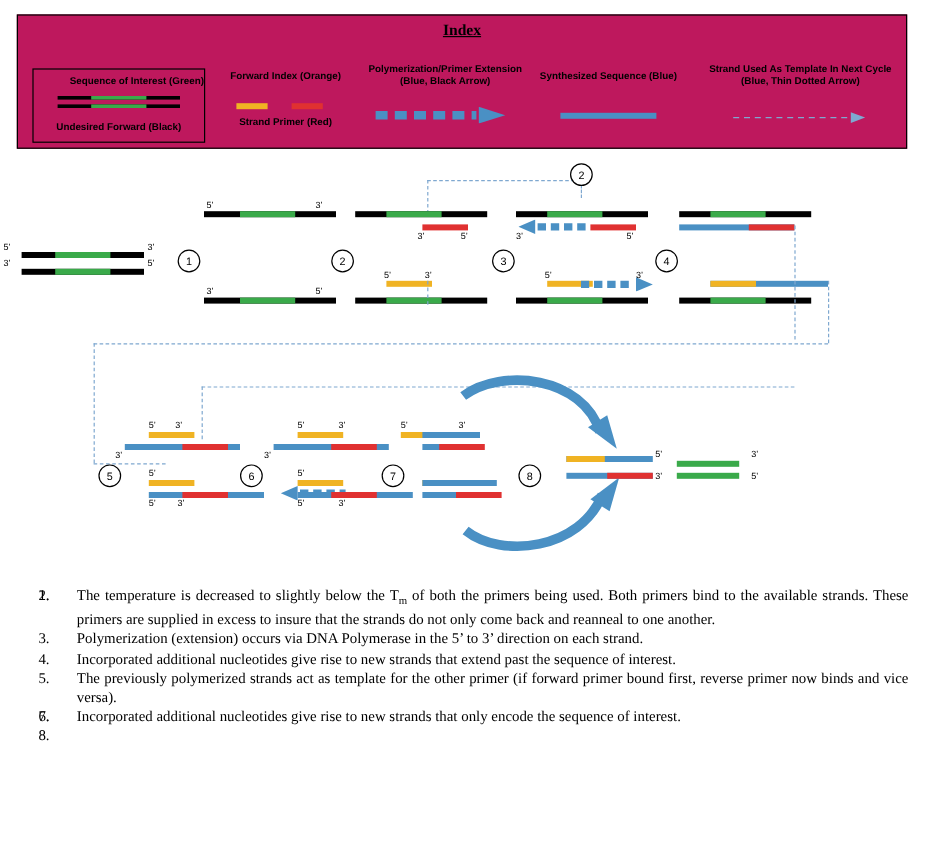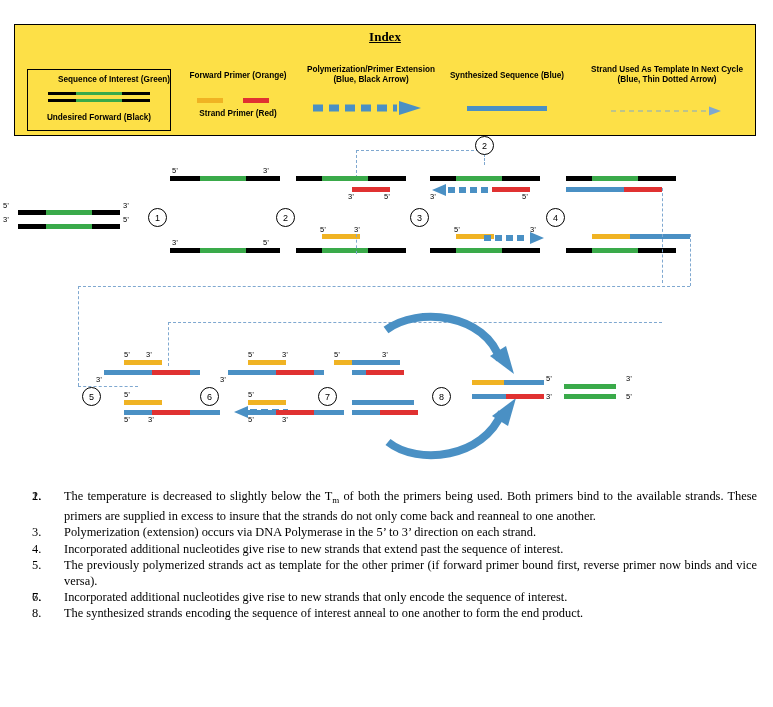--- a/index.html
+++ b/index.html
@@ -5,22 +5,22 @@
   html,body{margin:0;padding:0;}
   body{
     width:773px;height:707px;
     background:#ffffff;
     font-family:"Liberation Serif", serif;
     position:relative;
     overflow:hidden;
   }
   
   #index-box{
-    position:absolute;left:14px;top:24px;width:740px;height:110px;
-    border:1px solid #000;background:#fde047;
+    position:absolute;left:14px;top:12px;width:740px;height:110px;
+    border:1px solid #000;background:#be185d;
   }
   #index-title{
     position:absolute;left:0;top:4px;width:100%;
     text-align:center;font-weight:bold;font-size:13px;
     text-decoration:underline;
     font-family:"Liberation Serif", serif;
   }
   .legend-cell{
     position:absolute;
     font-family:"Liberation Sans", sans-serif;
@@ -79,21 +79,21 @@
 
     <div class="mini-strand" style="left:20px;top:22px;width:102px;height:11px;">
       <div style="position:absolute;left:0;top:0;width:102px;height:3px;background:#000;"></div>
       <div style="position:absolute;left:28px;top:0;width:46px;height:3px;background:#3aaa4a;"></div>
       <div style="position:absolute;left:0;top:7px;width:102px;height:3px;background:#000;"></div>
       <div style="position:absolute;left:28px;top:7px;width:46px;height:3px;background:#3aaa4a;"></div>
     </div>
     <div class="legend-cell" style="left:0;top:43px;width:142px;">Undesired Forward (Black)</div>
   </div>
 
-  <div class="legend-cell" style="left:164px;top:46px;width:118px;">Forward Primer (Orange)</div>
+  <div class="legend-cell" style="left:164px;top:46px;width:118px;">Forward Index (Orange)</div>
   <div style="position:absolute;left:182px;top:73px;width:26px;height:5px;background:#f0b323;"></div>
   <div style="position:absolute;left:228px;top:73px;width:26px;height:5px;background:#e03131;"></div>
   <div class="legend-cell" style="left:164px;top:84px;width:118px;">Strand Primer (Red)</div>
 
   <div class="legend-cell" style="left:286px;top:40px;width:140px;">Polymerization/Primer Extension (Blue, Black Arrow)</div>
   <div style="position:absolute;left:296px;top:76px;">
     <svg width="120" height="14" viewBox="0 0 120 14">
       <line x1="2" y1="7" x2="86" y2="7" stroke="#4a90c4" stroke-width="7" stroke-dasharray="10,6"></line>
       <polygon points="88,0 110,7 88,14" fill="#4a90c4"></polygon>
     </svg>
@@ -318,16 +318,15 @@
     </li>
     <li>
       <span class="num">6.</span>
     </li>
     <li>
       <span class="num">7.</span>
       <span>Incorporated additional nucleotides give rise to new strands that only encode  the sequence of interest.</span>
     </li>
     <li>
       <span class="num">8.</span>
-      <span>The synthesized strands encoding the sequence of interest anneal to one another to form the end product.</span>
     </li>
   </ol>
 </div>
 
 </body></html>

